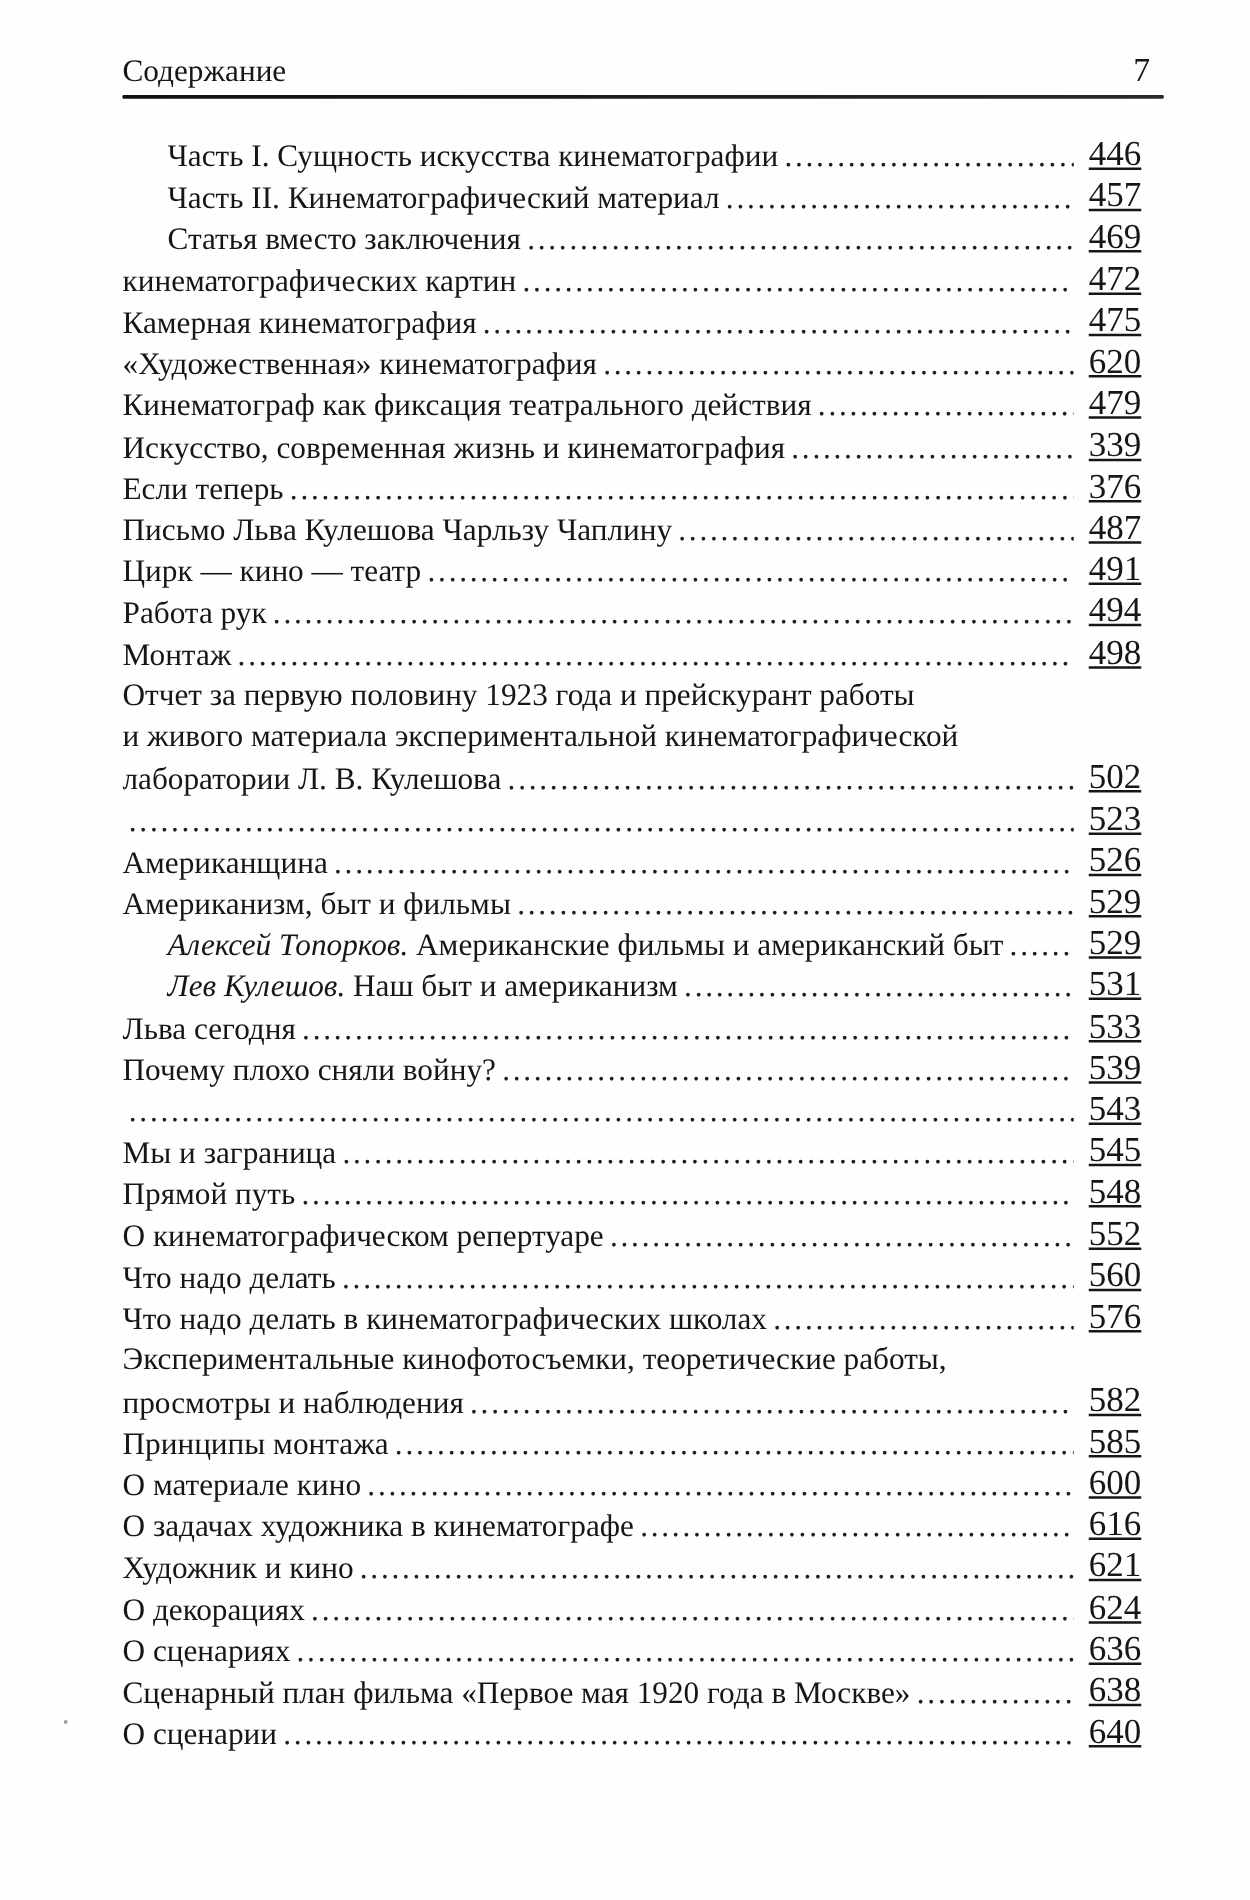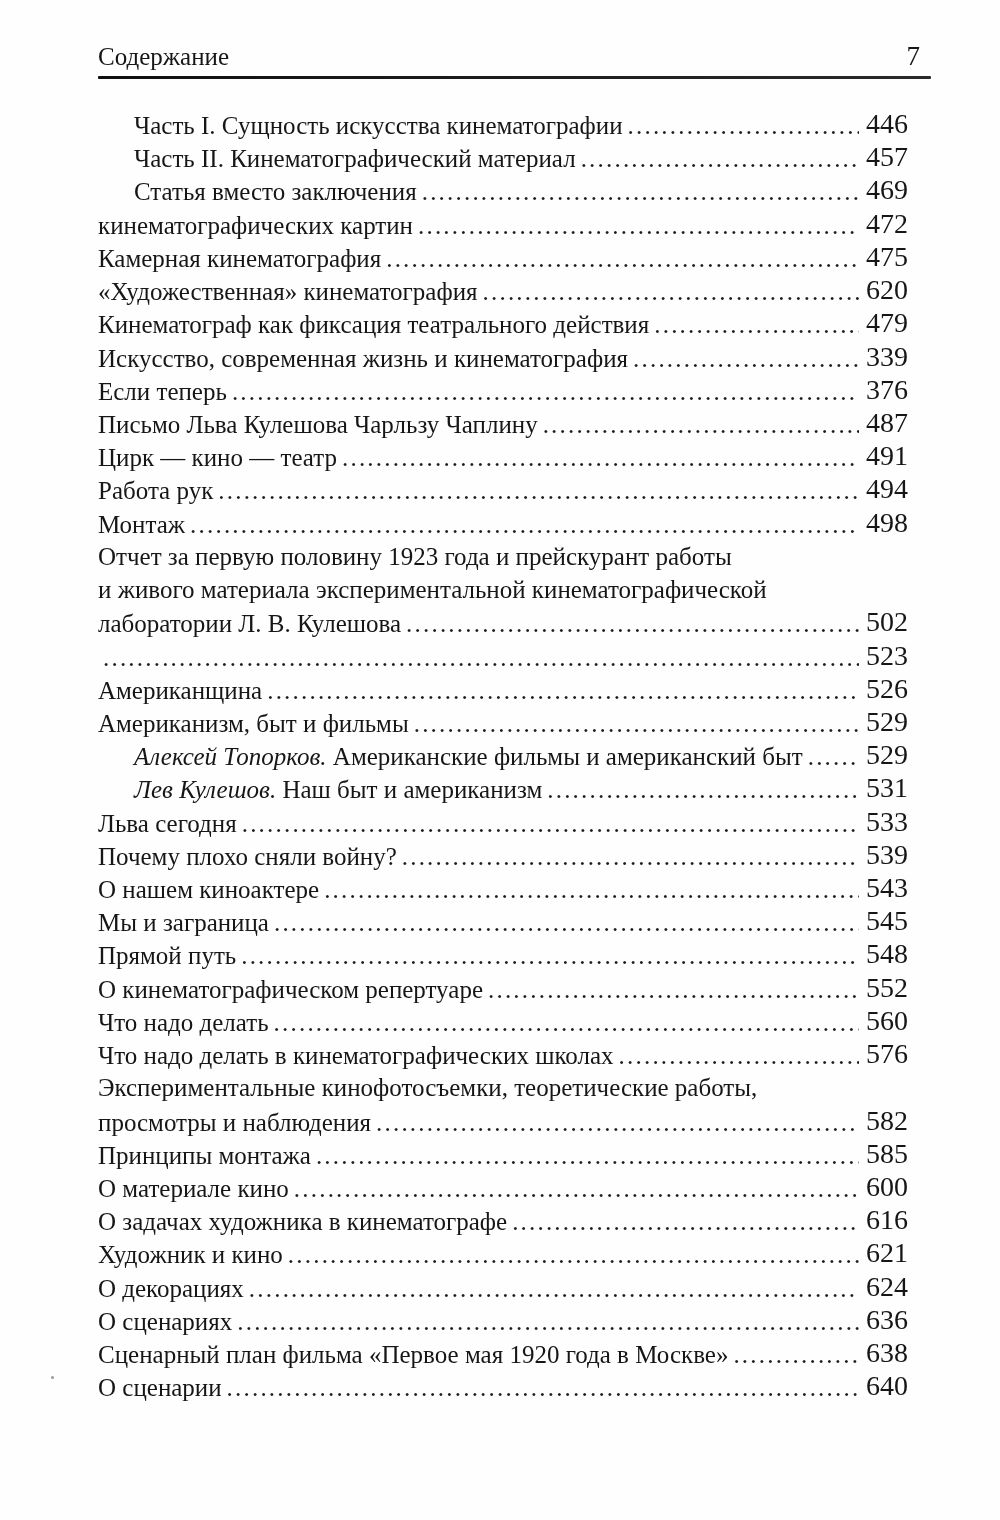--- a/index.html
+++ b/index.html
@@ -63,24 +63,25 @@
     letter-spacing: 2.2px;
     margin-left: 5px;
     min-width: 0;
     color: #1c1c1c;
   }
   .toc-page {
     flex: none;
     font-size: 28px;
     line-height: 33.23px;
     min-width: 52px;
-    text-align: left;
+    text-align: center;
     padding-left: 7px;
     position: relative;
     top: -1px;
+    text-decoration: underline;
   }
   .scan-speck {
     position: absolute;
     left: 51px; top: 1376px;
     width: 3px; height: 3px;
     border-radius: 50%;
     background: #9a9a9a;
   }
 </style>
 </head>
@@ -202,21 +203,20 @@
         <span class="toc-title">Льва сегодня</span>
         <span class="toc-dots">................................................................................................................................................................</span>
         <span class="toc-page">533</span>
       </div>
       <div class="toc-row">
         <span class="toc-title">Почему плохо сняли войну?</span>
         <span class="toc-dots">................................................................................................................................................................</span>
         <span class="toc-page">539</span>
       </div>
       <div class="toc-row">
-        <span class="toc-title">О нашем киноактере</span>
         <span class="toc-dots">................................................................................................................................................................</span>
         <span class="toc-page">543</span>
       </div>
       <div class="toc-row">
         <span class="toc-title">Мы и заграница</span>
         <span class="toc-dots">................................................................................................................................................................</span>
         <span class="toc-page">545</span>
       </div>
       <div class="toc-row">
         <span class="toc-title">Прямой путь</span>

